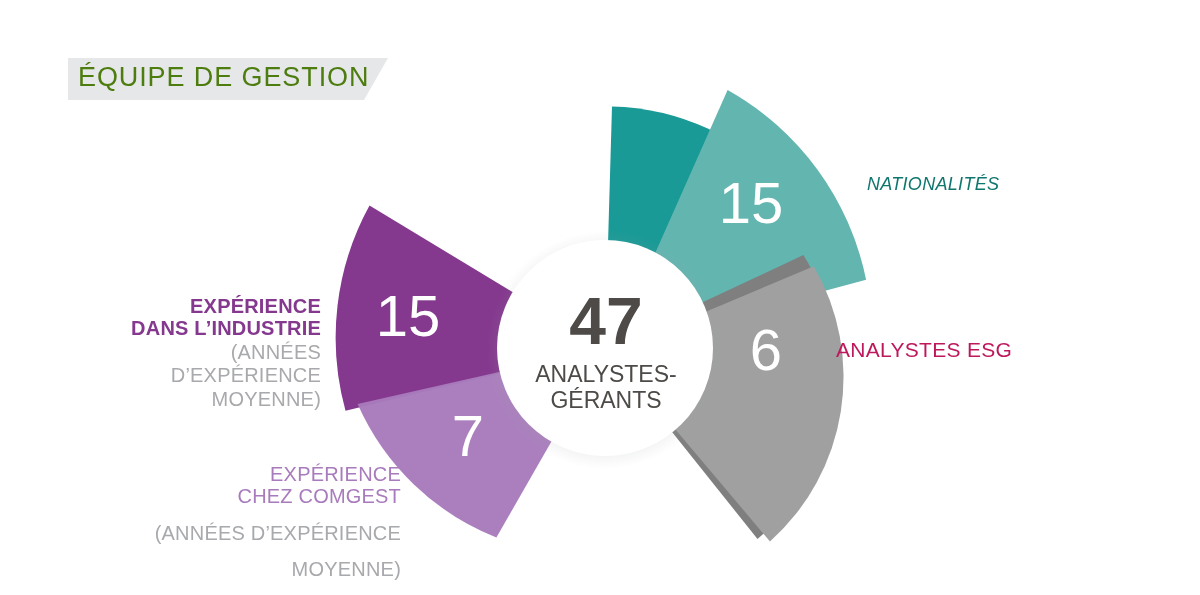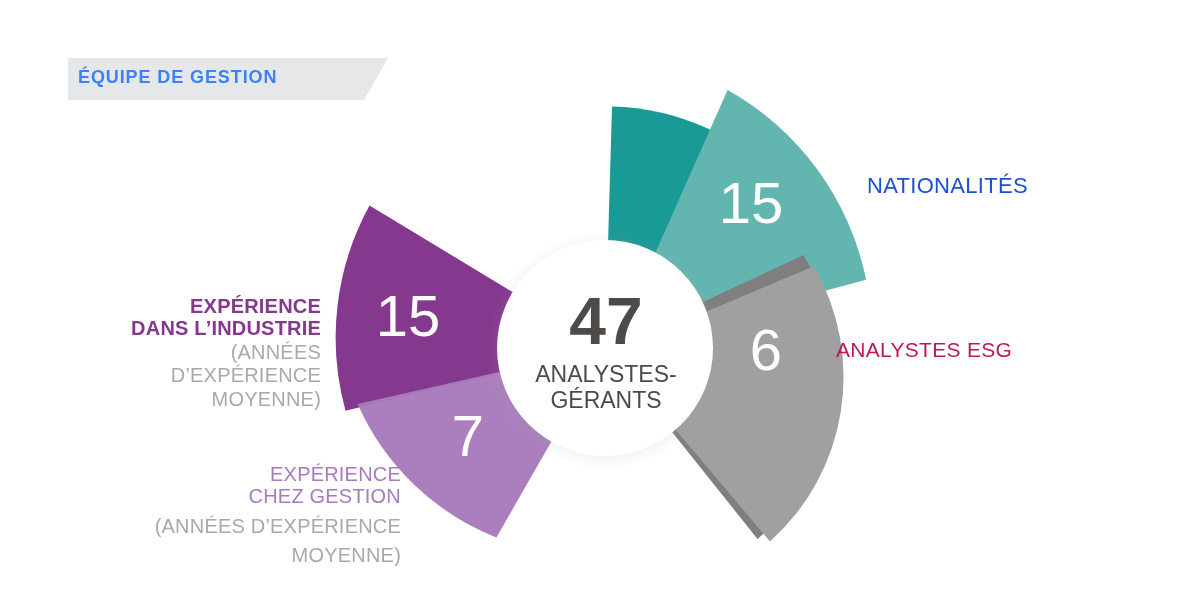--- a/index.html
+++ b/index.html
@@ -31,24 +31,24 @@
     top: 0;
     width: 320px;
     height: 42px;
     background: #e6e7e8;
     clip-path: polygon(0 0, 320px 0, 296px 42px, 0 42px);
   }
   #banner-title {
     position: absolute;
     left: 10px;
     top: 2px;
-    font-size: 18px;
-    font-weight: bold;
+    font-size: 27px;
+    font-weight: normal;
     letter-spacing: 0.9px;
-    color: #3b82f6;
+    color: #4d7c0f;
     white-space: nowrap;
     line-height: 34px;
   }
 
   
   #diagram {
     position: absolute;
     left: 0;
     top: 0;
     width: 1200px;
@@ -86,24 +86,25 @@
     display: block;
   }
   .label .sub {
     display: block;
     color: #a7a9ac;
   }
 
   #label-nationalites {
     left: 867px;
     top: 174px;
-    font-size: 22px;
-    color: #1d4ed8;
+    font-size: 18px;
+    color: #0f766e;
     letter-spacing: 0.3px;
     white-space: nowrap;
+    font-style: italic;
   }
 
   #label-esg {
     left: 836px;
     top: 338px;
     font-size: 21px;
     color: #be185d;
     letter-spacing: 0.3px;
     white-space: nowrap;
   }
@@ -131,21 +132,21 @@
     top: 463px;
     width: 341px;
     text-align: right;
     font-size: 20px;
   }
   #label-comgest .main {
     color: #a87bbc;
     letter-spacing: 0.2px;
   }
   #label-comgest .sub {
-    margin-top: 7px;
+    margin-top: 14px;
     letter-spacing: 0.2px;
   }
 </style>
 </head>
 <body>
 
 <div id="page">
 
   <div id="banner">
     <div id="banner-shape"></div>
@@ -204,18 +205,18 @@
   <div class="label" id="label-industrie">
     <span class="main">EXPÉRIENCE</span>
     <span class="main">DANS L’INDUSTRIE</span>
     <span class="sub">(ANNÉES</span>
     <span class="sub">D’EXPÉRIENCE</span>
     <span class="sub">MOYENNE)</span>
   </div>
 
   <div class="label" id="label-comgest">
     <span class="main">EXPÉRIENCE</span>
-    <span class="main">CHEZ GESTION</span>
+    <span class="main">CHEZ COMGEST</span>
     <span class="sub">(ANNÉES D’EXPÉRIENCE</span>
     <span class="sub">MOYENNE)</span>
   </div>
 
 </div>
 
 </body></html>

